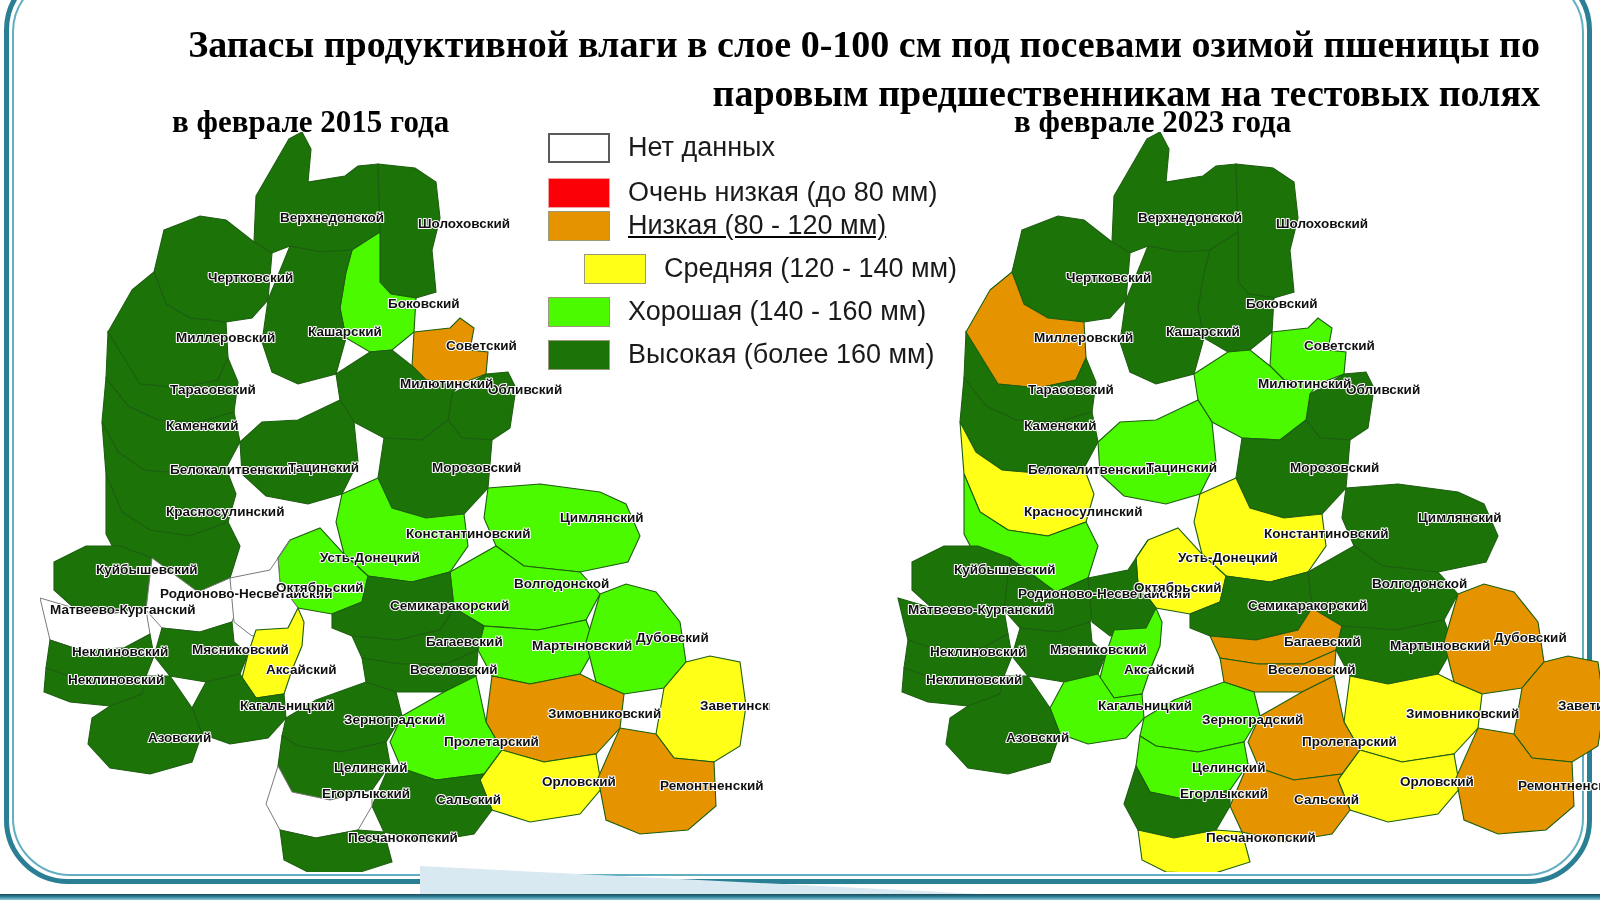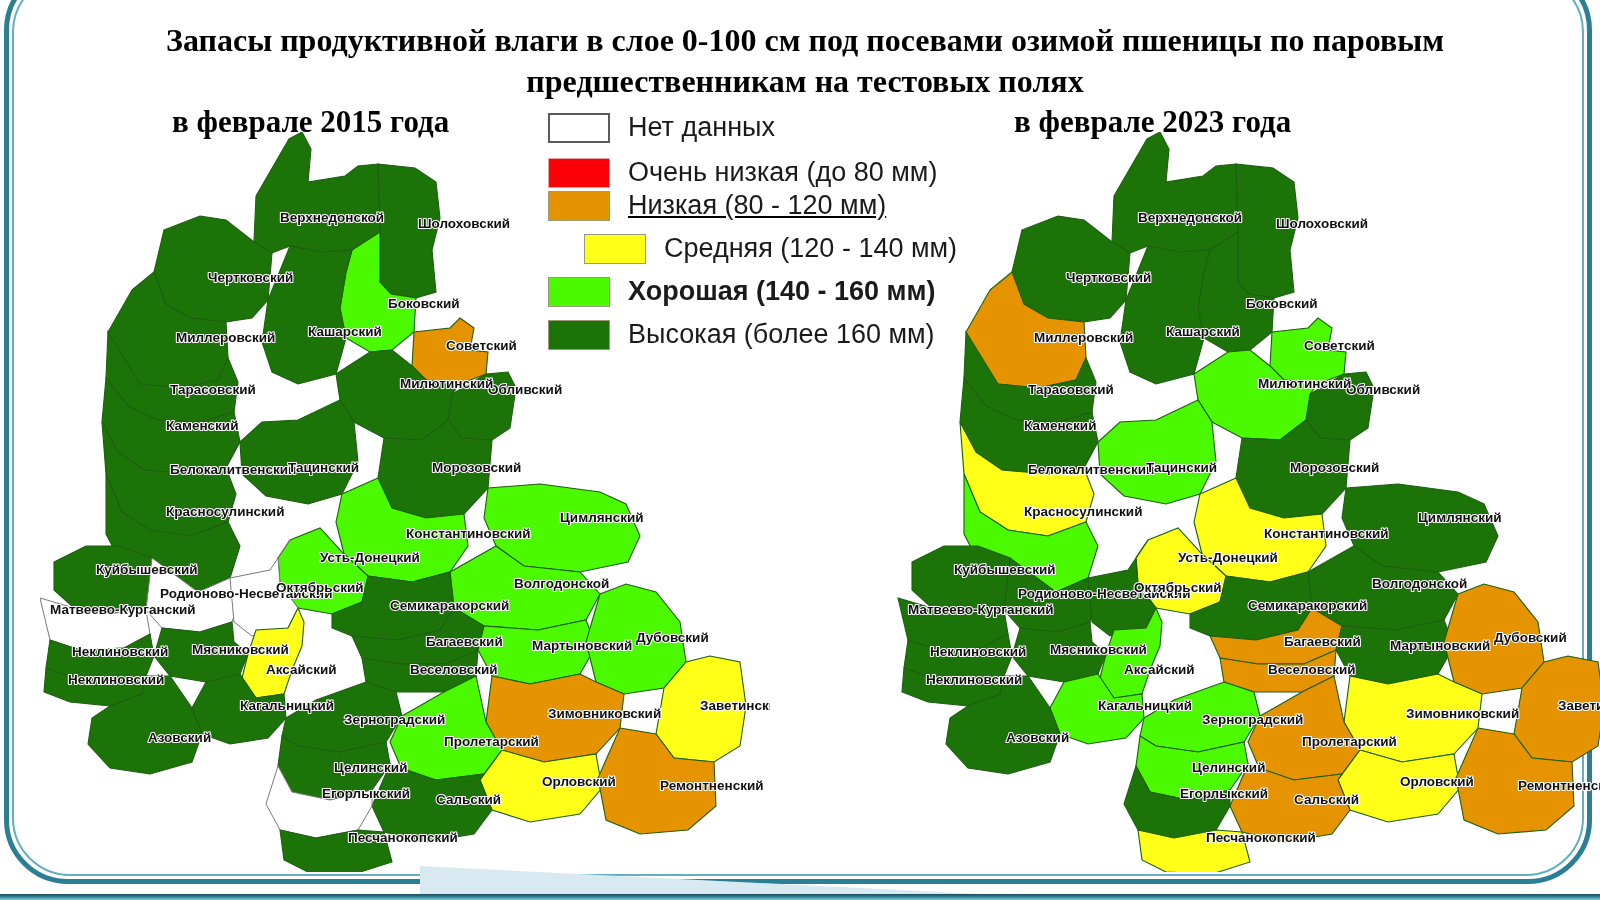--- a/index.html
+++ b/index.html
@@ -10,45 +10,45 @@
   #slide-frame{position:absolute;left:4px;top:-34px;width:1588px;height:918px;
       border:5px solid #2b7f95;border-radius:64px;box-sizing:border-box;pointer-events:none;}
   #slide-frame-inner{position:absolute;left:12px;top:-26px;width:1572px;height:902px;
       border:2px solid #63afc2;border-radius:58px;box-sizing:border-box;pointer-events:none;}
   #bottom-bar{position:absolute;left:0;bottom:0;width:1600px;height:6px;
       background:linear-gradient(to bottom,#1d4a58 0%,#2b7f95 45%,#8fc9d8 100%);}
   #bottom-wedge{position:absolute;left:420px;bottom:6px;width:0;height:0;
       border-left:560px solid #d9e9f1;border-top:28px solid transparent;}
 
   
-  #title{position:absolute;left:70px;top:20px;width:1470px;text-align:center;
-      font-family:"Liberation Serif",serif;font-weight:bold;font-size:32px;
+  #title{position:absolute;left:70px;top:20px;width:1470px;text-align:right;
+      font-family:"Liberation Serif",serif;font-weight:bold;font-size:38px;
       line-height:1.28;color:#000;}
   .subtitle{position:absolute;top:104px;font-family:"Liberation Serif",serif;
       font-weight:bold;font-size:31px;color:#000;white-space:nowrap;}
   #subtitle-left{left:172px;}
   #subtitle-right{left:1014px;}
 
   
-  #legend{position:absolute;left:548px;top:112px;width:460px;}
+  #legend{position:absolute;left:548px;top:132px;width:460px;}
   .legend-row{display:flex;align-items:center;margin-bottom:2px;}
   .legend-swatch{width:62px;height:30px;border:1px solid #9a9a7a;flex:none;
       margin-right:18px;box-sizing:border-box;}
   .legend-label{font-family:"Liberation Sans",sans-serif;font-size:27px;color:#1a1a1a;
       white-space:nowrap;}
   .r-nodata .legend-swatch{background:#ffffff;border:2px solid #5b5b5b;}
   .r-nodata{margin-bottom:14px;}
   .r-verylow{}
   .r-verylow .legend-swatch{background:#fb0007;border-color:#f0a3a3;}
   .r-low .legend-swatch{background:#e59400;}
   .r-low{margin-bottom:12px;text-decoration:underline;}
   .r-mid .legend-swatch{background:#ffff17;}
   .r-mid{margin-bottom:12px;padding-left:36px;}
   .r-good .legend-swatch{background:#4cfa00;}
-  .r-good{margin-bottom:12px;font-weight:bold;}
+  .r-good{margin-bottom:12px;}
   .r-high .legend-swatch{background:#1c7408;}
 
   
   .map-wrap{position:absolute;top:132px;padding-left:40px;}
   #map-2022{left:0px;width:730px;height:740px;}
   #map-2023{left:828px;width:760px;height:740px;}
   .map-svg{display:block;width:100%;height:100%;}
   .dist{stroke:#1d5e10;stroke-width:1.1;}
   .dist.nd{stroke:#7a7a7a;stroke-width:1;}
   .lbl{font-family:"Liberation Sans",sans-serif;font-size:13.5px;font-weight:bold;

